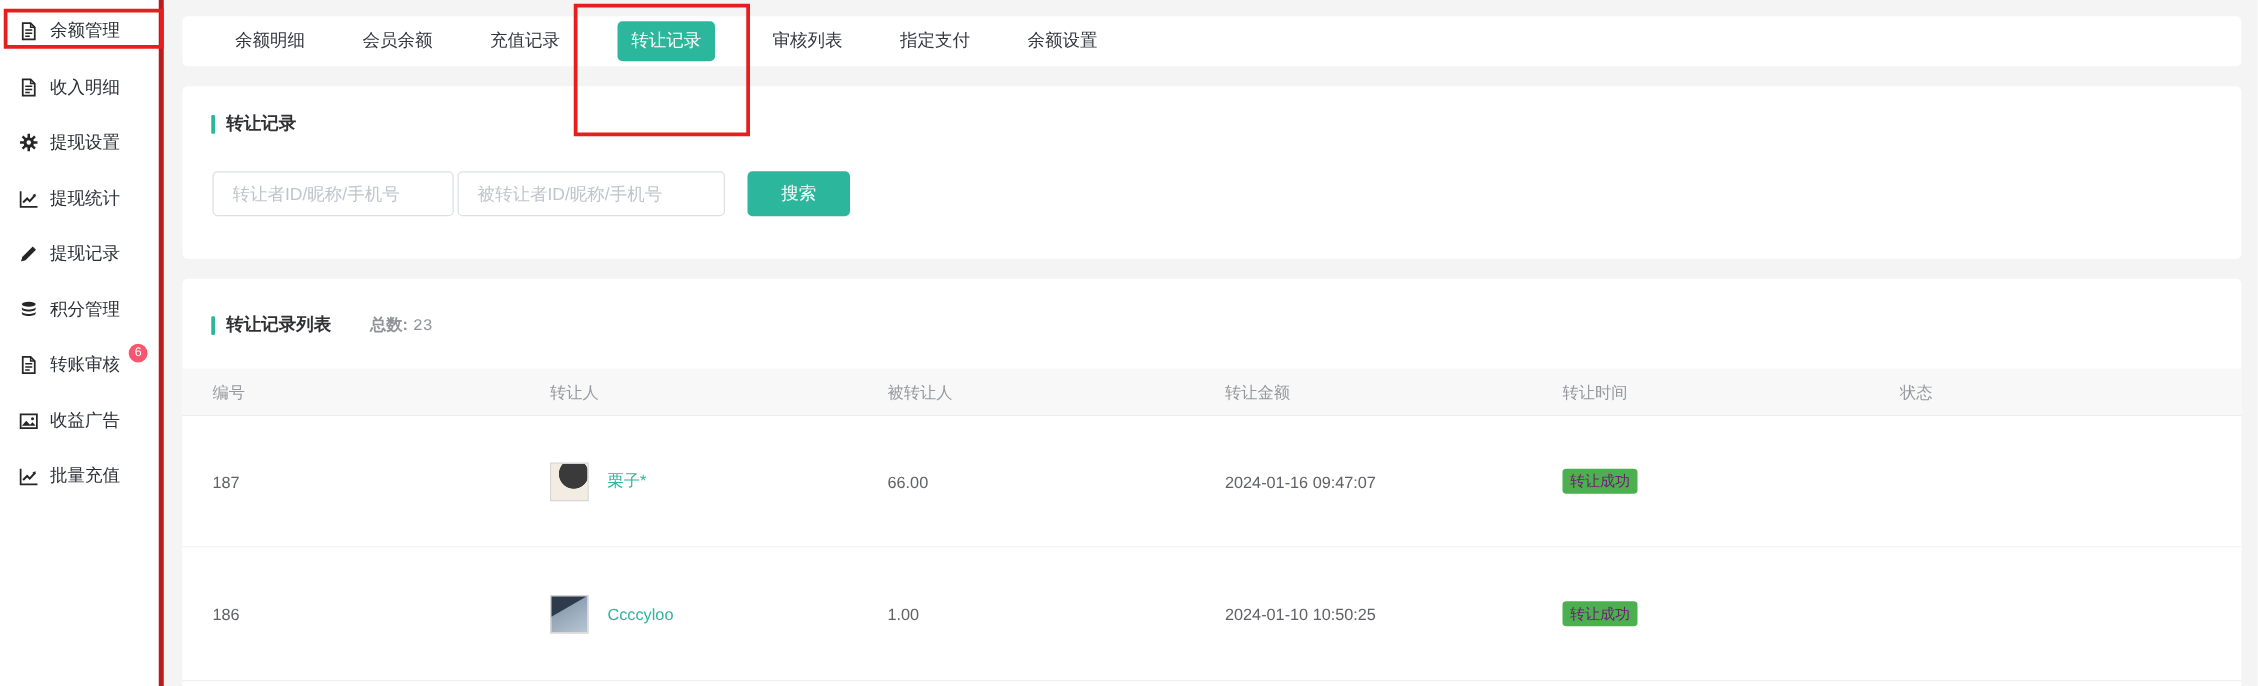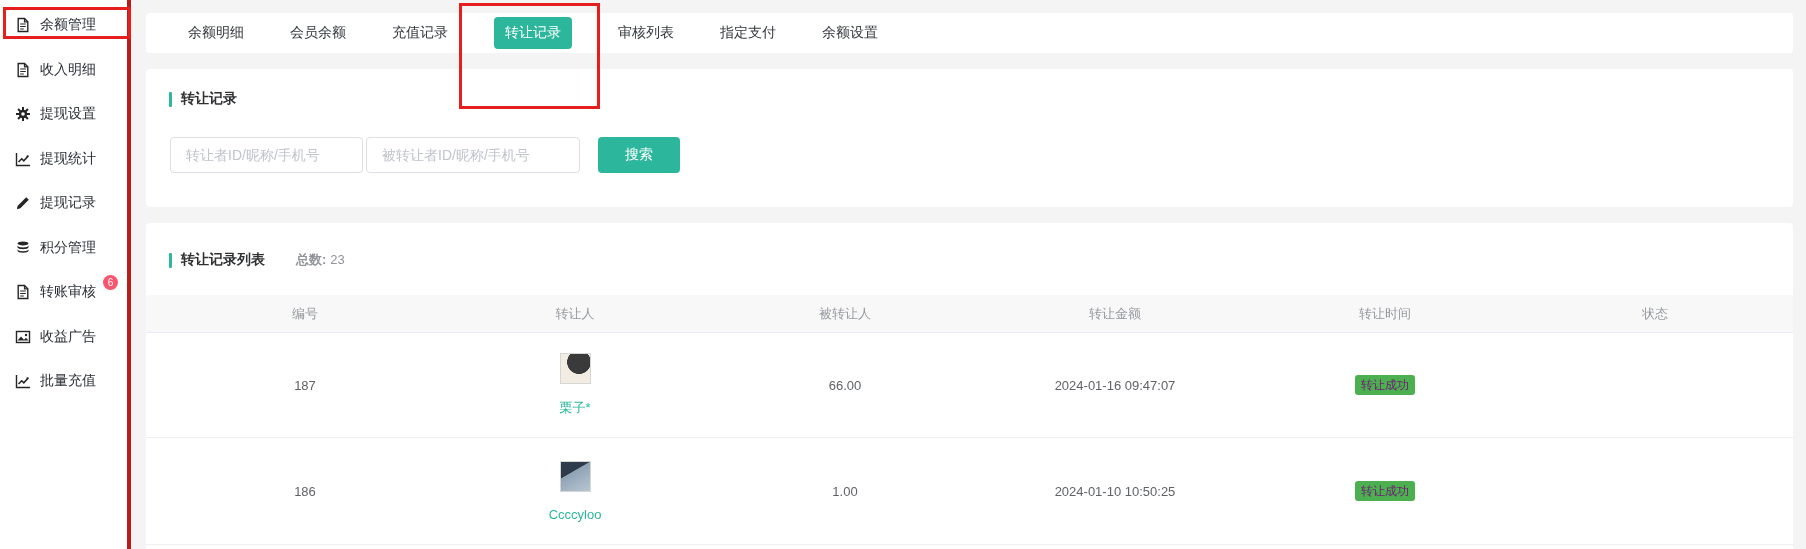--- a/index.html
+++ b/index.html
@@ -41,21 +41,21 @@
     background:var(--accent_teal,#2cb79c); color:#fff; padding:7px 11px; border-radius:4px;
   }
   
   .panel { position:absolute; left:146px; width:1647px; background:#fff; border-radius:4px; }
   .search-panel { top:69px; height:138px; }
   .table-panel  { top:223px; height:326px; border-radius:4px 4px 0 0; }
   .section-title { display:flex; align-items:center; gap:9px; padding-left:23px; }
   .section-title .bar { width:3px; height:15px; background:var(--accent_teal,#2cb79c); border-radius:1px; }
   .section-title .txt { font-size:14px; font-weight:bold; color:#303133; }
   .section-title .total { font-size:13px; color:#909399; margin-left:22px; font-weight:bold; }
-  .section-title .total b { font-weight:normal; margin-left:4px; }
+  .section-title .total b { font-weight:normal; margin-left:4px;font-family:Liberation Mono, monospace; }
   .search-panel .section-title { padding-top:21px; }
   .table-panel  .section-title { padding-top:28px; }
   
   .filters { position:absolute; left:24px; top:68px; display:flex; align-items:center; }
   .filters input {
     height:36px; border:1px solid #dcdfe6; border-radius:4px; padding:0 15px;
     font-size:14px; color:#606266; outline:none; background:#fff;
     font-family:"Liberation Sans","DejaVu Sans",sans-serif;
   }
   .filters input::placeholder { color:#c0c4cc; }
@@ -66,22 +66,22 @@
     background:var(--accent_teal,#2cb79c); color:#fff; font-size:14px;
     font-family:"Liberation Sans","DejaVu Sans",sans-serif;
   }
   
   .table { position:absolute; left:0; top:72px; right:0; }
   .trow { display:flex; align-items:center; padding-left:24px; }
   .thead { height:38px; background:#f8f8f9; border-bottom:1px solid #e9ecf2; }
   .thead .cell { font-size:13px; color:#95989d; }
   .tbody-row { border-bottom:1px solid #eef0f4; background:#fff; }
   .row-0 { height:105px; } .row-1 { height:107px; }
-  .cell { flex:0 0 270px; text-align:center; font-size:13px; color:#606266; }
-  .user-cell { display:flex; flex-direction:column; align-items:center; gap:15px; }
+  .cell { flex:0 0 270px; font-size:13px; color:#606266; }
+  .user-cell { display:flex; flex-direction:row; align-items:center; gap:15px; }
   .avatar {
     width:31px; height:31px; border:1px solid #d6d6d6; background:#eee;
   }
   .av-a { background:radial-gradient(circle at 62% 28%, #3a3a3a 0 42%, #f3ece2 44%); }
   .av-b { background:linear-gradient(160deg, #3d2d22 0 30%, #d8b48e 32%, #c89a6e 100%); }
   .av-c { background:radial-gradient(circle at 50% 58%, #e9b8c4 0 40%, #cfc6c6 42%); }
   .av-d { background:linear-gradient(150deg, #2e3b4a 0 35%, #8fa3b5 37%, #b9c6d2 100%); }
   .uname { font-size:13px; color:var(--accent_teal,#2cb79c); cursor:pointer; }
   .status-badge {
     display:inline-block; background:var(--status_green,#4caf50); color:#701a75;

